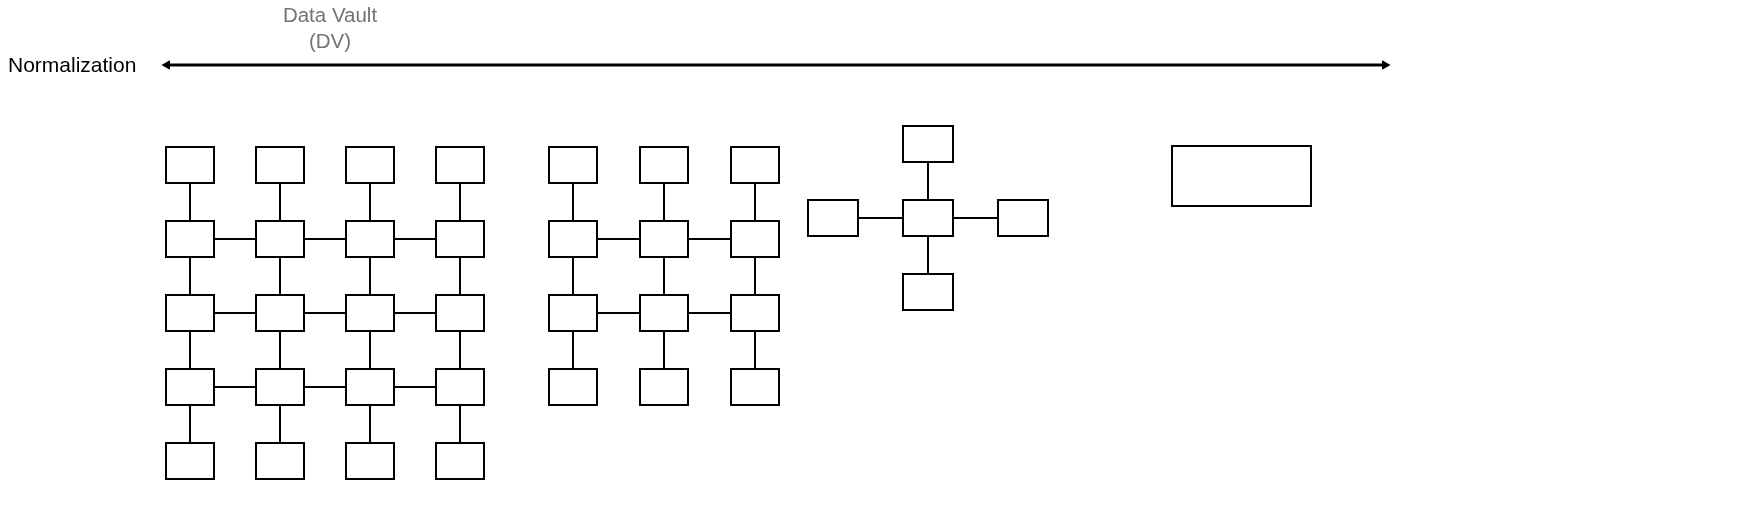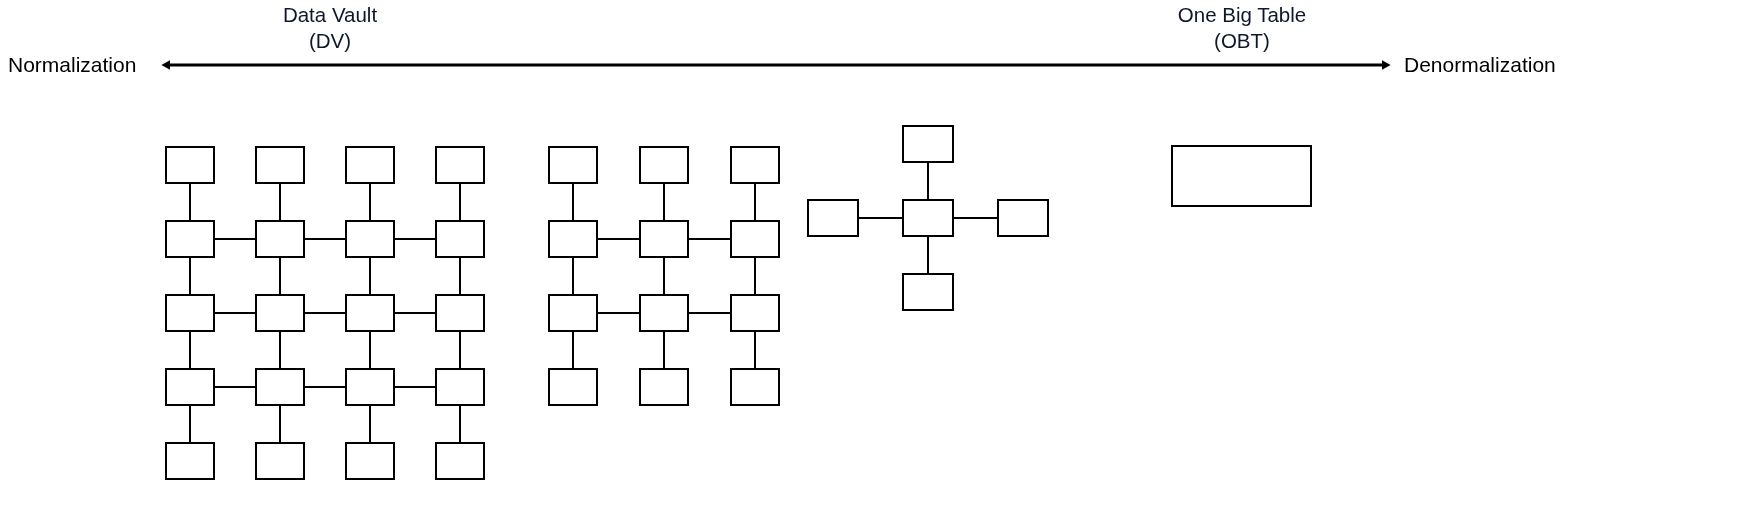--- a/index.html
+++ b/index.html
@@ -29,21 +29,21 @@
     color: #000;
   }
   #label-normalization { left: 8px;  top: 52px; }
   #label-denormalization { left: 1404px; top: 52px; }
 
   .col-title {
     position: absolute;
     font-size: 20.5px;
     line-height: 26px;
     text-align: center;
-    color: #0f172a;
+    color: #737373;
     white-space: pre-line;
   }
 
   #spectrum-arrow {
     position: absolute;
     left: 160px;
     top: 50px;
     width: 1232px;
     height: 30px;
   }
@@ -66,41 +66,38 @@
 
   .group { position: absolute; }
 </style>
 </head>
 <body>
 
 <div id="canvas">
 
   <div class="axis-label" id="label-normalization">Normalization</div>
 
-  <div class="axis-label" id="label-denormalization">Denormalization</div>
 
   <svg id="spectrum-arrow" viewBox="0 0 1232 30">
     <defs>
       <marker id="arrowL" markerWidth="11" markerHeight="11" refX="9" refY="5.5" orient="auto" markerUnits="userSpaceOnUse">
         <path d="M 9,0.8 L 0.4,5.5 L 9,10.2 z" fill="#000"></path>
       </marker>
       <marker id="arrowR" markerWidth="11" markerHeight="11" refX="2" refY="5.5" orient="auto" markerUnits="userSpaceOnUse">
         <path d="M 2,0.8 L 10.6,5.5 L 2,10.2 z" fill="#000"></path>
       </marker>
     </defs>
     <line x1="10" y1="15" x2="1222" y2="15" stroke="#000" stroke-width="3" marker-start="url(#arrowL)" marker-end="url(#arrowR)"></line>
   </svg>
 
   <div class="col-title" id="title-dv" style="left: 200px; top: 2px; width: 260px;">Data Vault
 (DV)</div>
 
 
 
-  <div class="col-title" id="title-obt" style="left: 1112px; top: 2px; width: 260px;">One Big Table
-(OBT)</div>
 
   <div class="group" id="group-data-vault">
       <div class="connector v" style="left: 188.9px; top: 184px; height: 36px;"></div>
       <div class="connector v" style="left: 188.9px; top: 258px; height: 36px;"></div>
       <div class="connector v" style="left: 188.9px; top: 332px; height: 36px;"></div>
       <div class="connector v" style="left: 188.9px; top: 406px; height: 36px;"></div>
       <div class="connector v" style="left: 278.9px; top: 184px; height: 36px;"></div>
       <div class="connector v" style="left: 278.9px; top: 258px; height: 36px;"></div>
       <div class="connector v" style="left: 278.9px; top: 332px; height: 36px;"></div>
       <div class="connector v" style="left: 278.9px; top: 406px; height: 36px;"></div>

